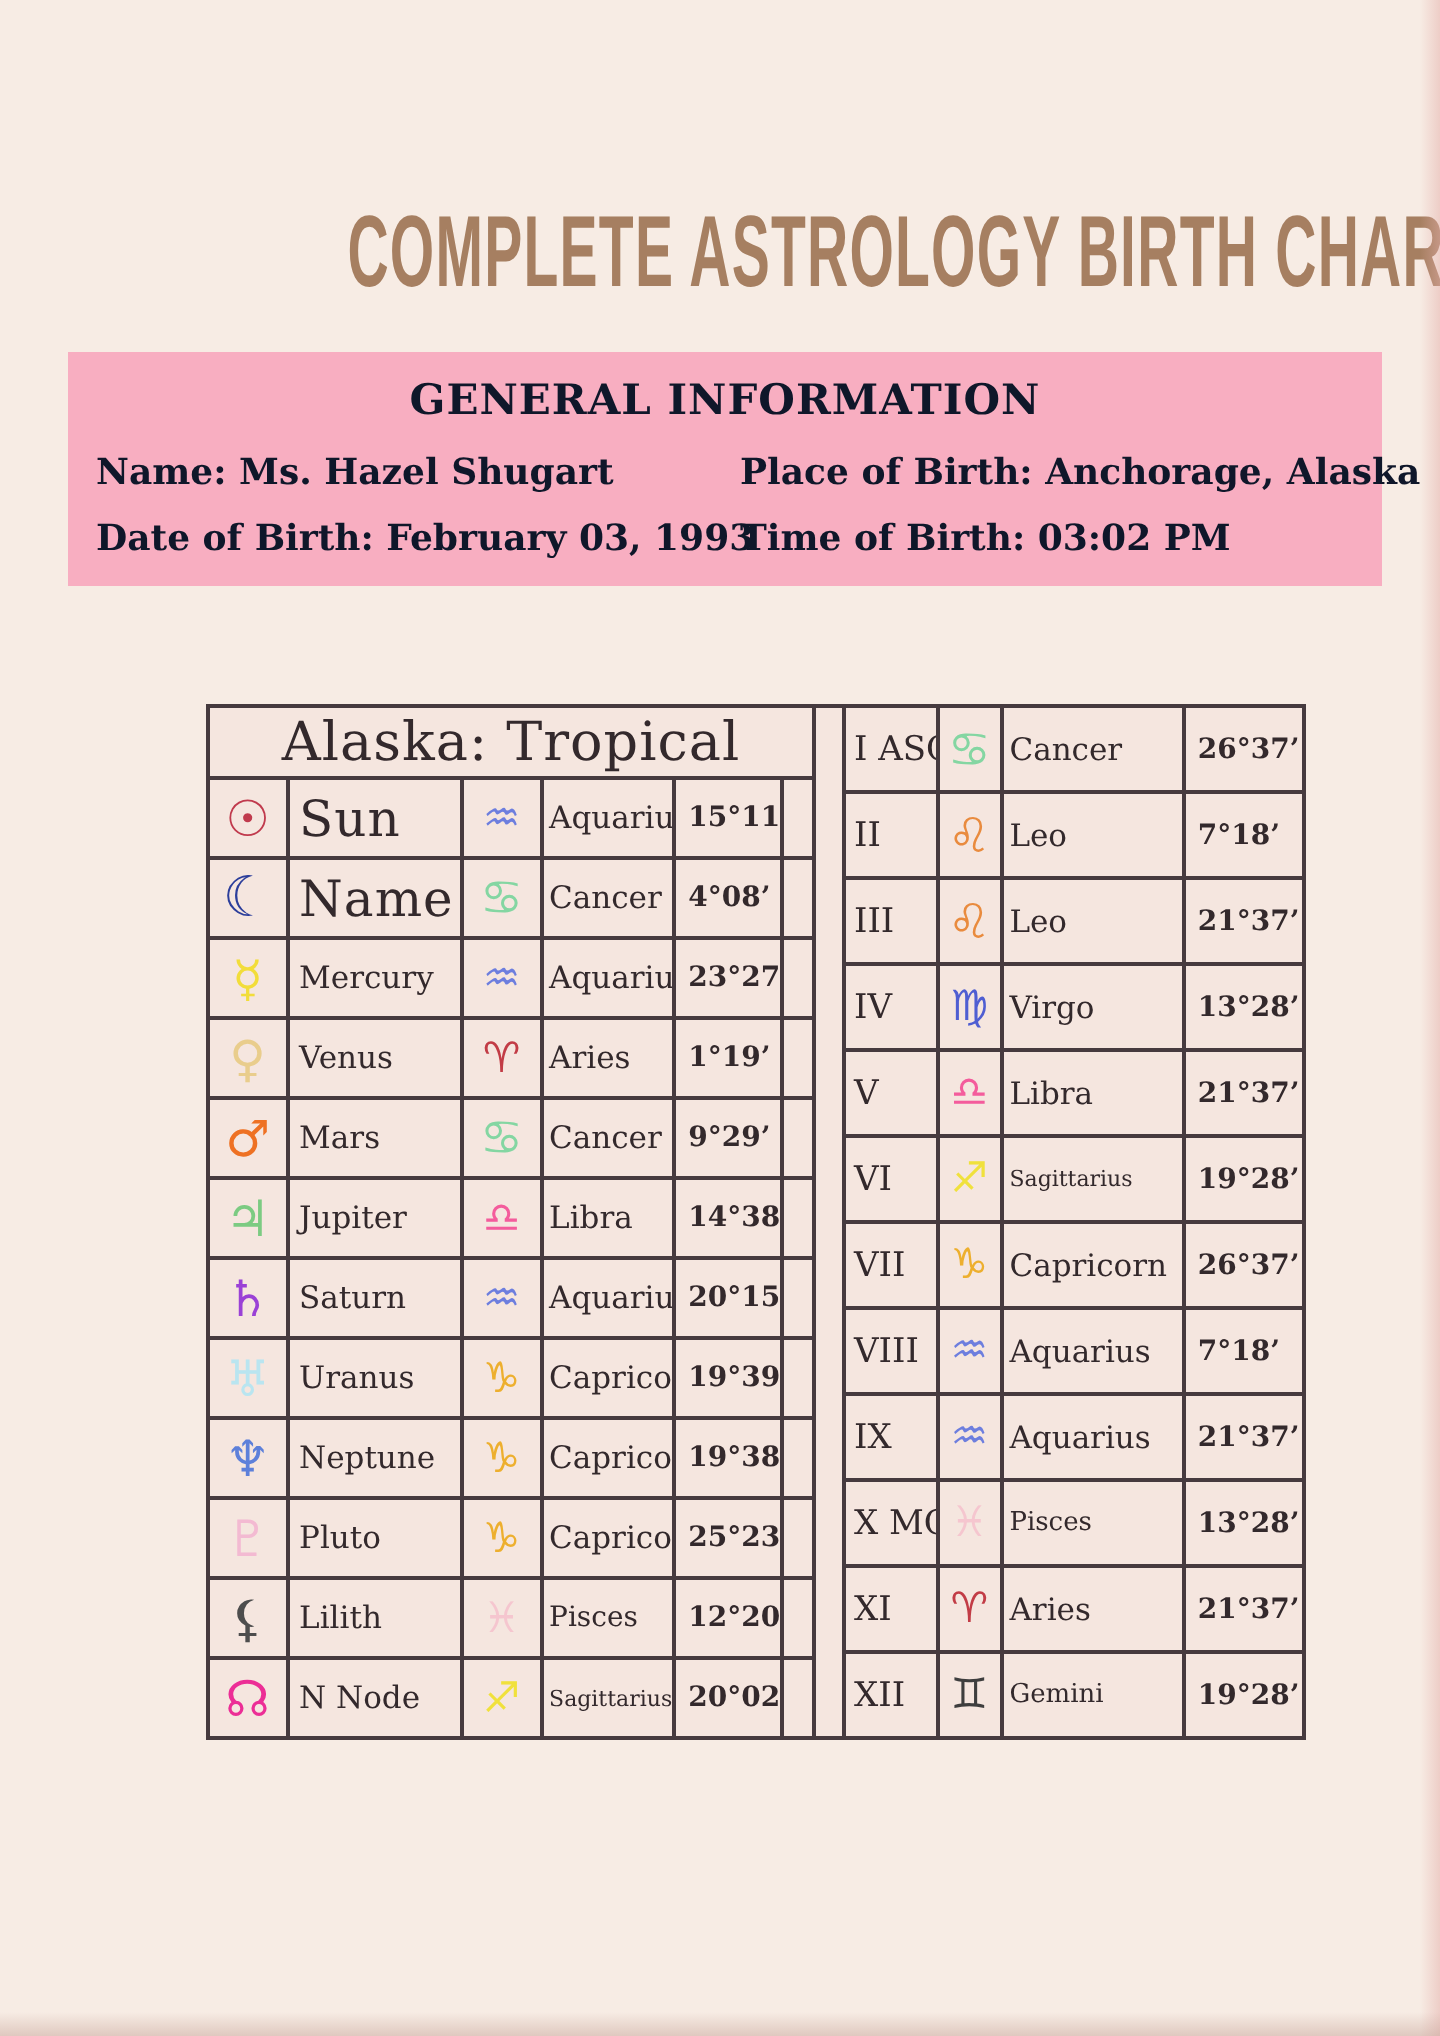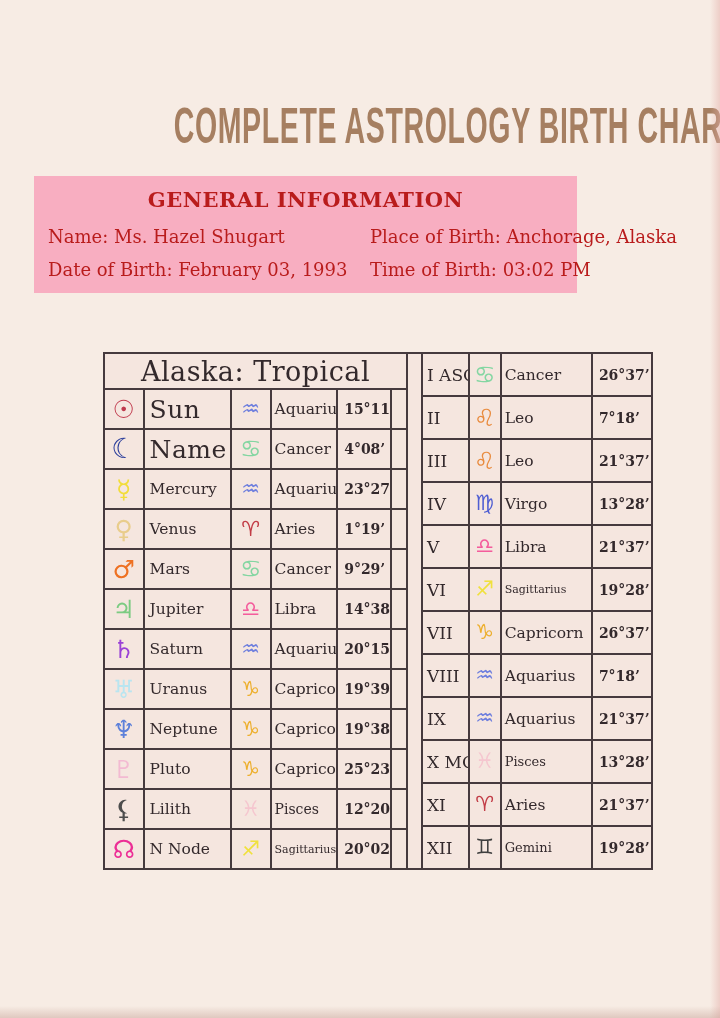--- a/index.html
+++ b/index.html
@@ -11,28 +11,28 @@
   
   .title-wrap{position:absolute;top:100px;left:0;width:720px;text-align:center}
   .title-wrap .ttl{
     display:inline-block;white-space:nowrap;line-height:1;
     font-family:"Liberation Sans",sans-serif;font-weight:700;font-size:46px;
     color:#a67f61;letter-spacing:1px;
     transform:scale(0.62,1.10);transform-origin:center top;
   }
   
   .info{
-    position:absolute;left:34px;top:176px;width:543px;height:117px;
-    background:#f8aec1;color:#b91c1c;
+    position:absolute;left:34px;top:176px;width:657px;height:117px;
+    background:#f8aec1;color:#0f172a;
   }
   .info .hd{margin:0;padding-top:11px;text-align:center;font-size:21px;font-weight:700;letter-spacing:.5px}
   .info .grid{
     position:absolute;left:14px;top:50px;right:6px;
     display:grid;grid-template-columns:322px auto;row-gap:12px;
-    font-size:18px;font-weight:400;white-space:nowrap;
+    font-size:18px;font-weight:700;white-space:nowrap;
   }
   
   .chart{position:absolute;left:103px;top:352px;display:flex;align-items:stretch}
   table{border-collapse:collapse;table-layout:fixed;background:#f5e6df}
   th,td{border:2px solid #463a3e;padding:0;overflow:hidden}
   th.thead{height:34px;font-size:27px;font-weight:400;text-align:center;letter-spacing:.5px}
   td{height:38px;font-size:15.5px}
   .lt{width:305px}
   .rt{width:232px}
   .spacer{width:13px;background:#f5e6df;border-top:2px solid #463a3e;border-bottom:2px solid #463a3e}

